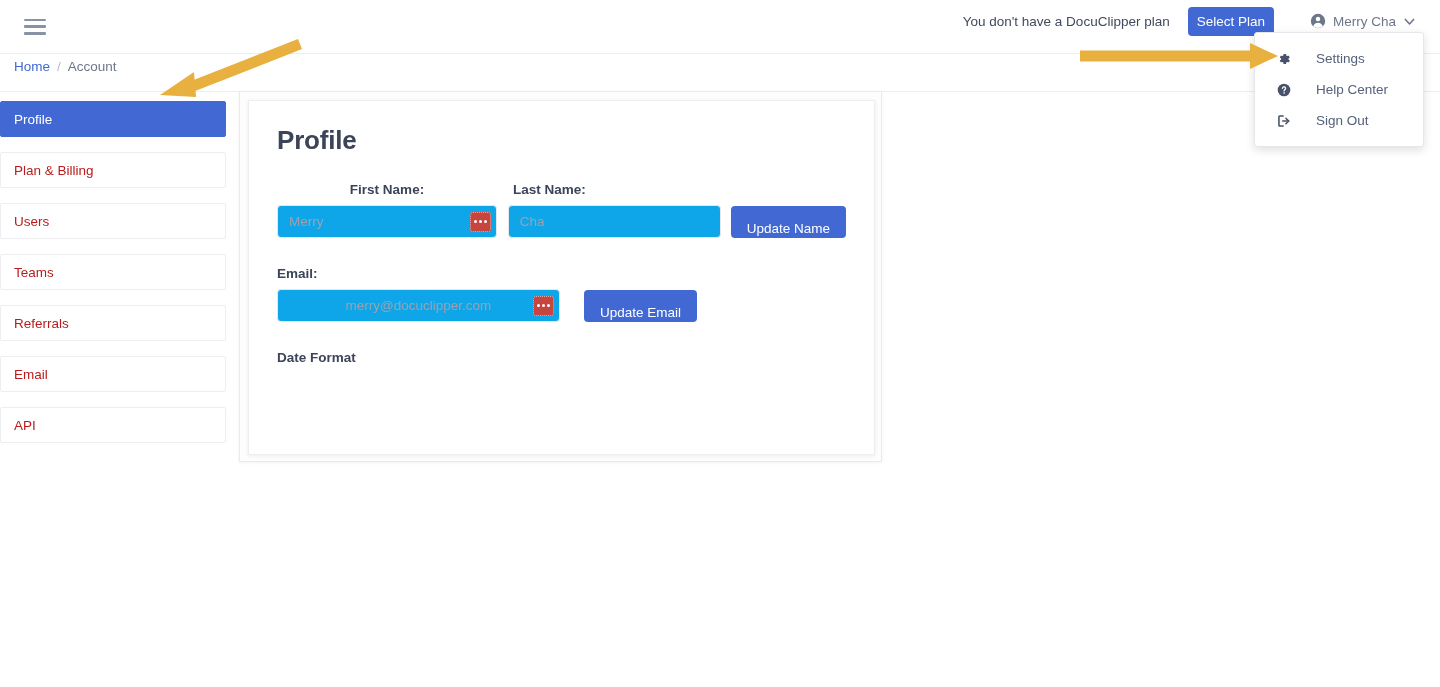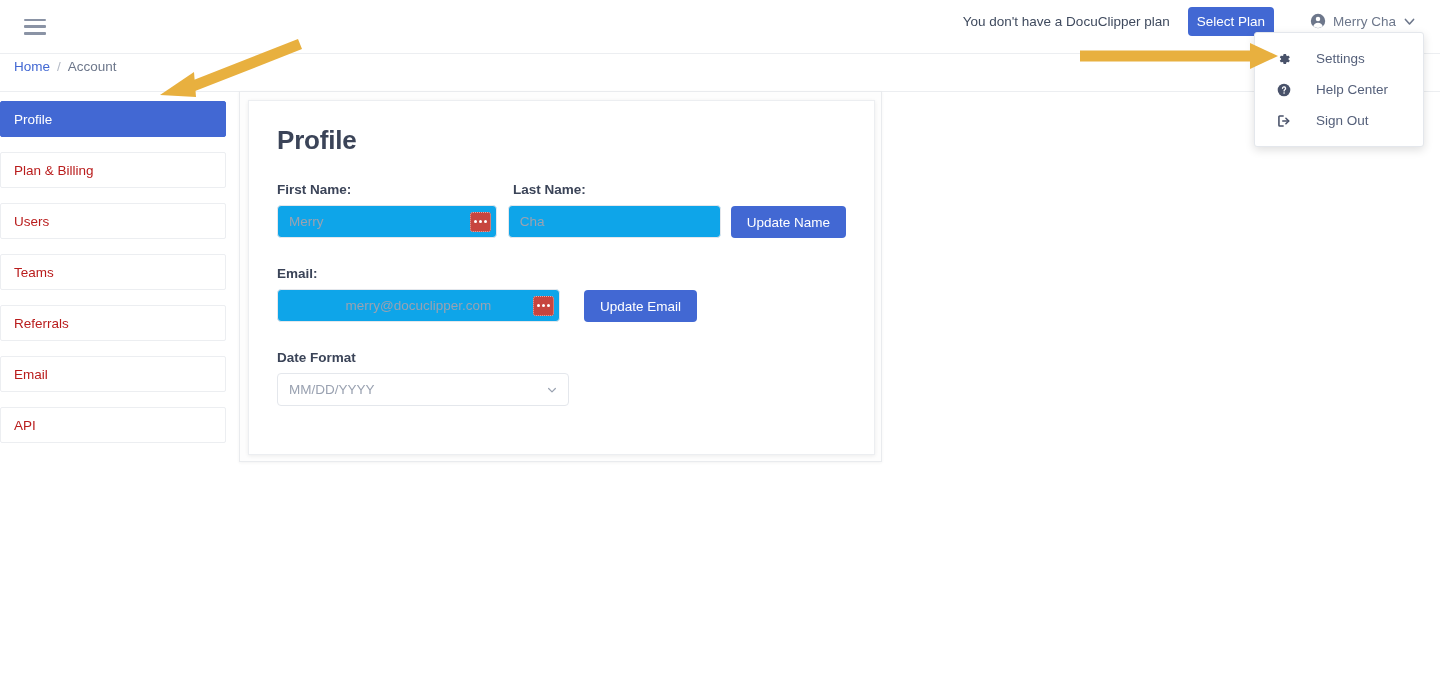--- a/index.html
+++ b/index.html
@@ -95,21 +95,21 @@
     font-size: 26px; font-weight: bold; color: #3b4458;
     margin: 0 0 26px 0; letter-spacing: -0.2px;
   }
   .field-label {
     font-size: 13.5px; font-weight: bold; color: #3b4458;
     margin-bottom: 8px; display: block;
   }
 
   .row { display: flex; align-items: flex-end; }
   .name-labels { display: flex; margin-bottom: 0; }
-  .lbl-first { width: 220px; }
+  .lbl-first { width: 220px; text-align: center; }
   .lbl-last  { width: 220px; }
 
   .input-wrap { position: relative; }
   .text-input {
     height: 33px; border: 1px solid #e4e7ec; border-radius: 4px;
     background: #0ea5e9; font-size: 13.5px; font-family: inherit;
     color: #3b4458; padding: 0 11px; outline: none;
   }
   .text-input::placeholder { color: #9aa2b1; }
   .inp-first { width: 220px; }
@@ -121,21 +121,21 @@
     width: 21px; height: 20px; border-radius: 3px;
     background: #c7453f; display: flex; align-items: center;
     justify-content: center; gap: 2px; cursor: pointer;
     border: 1px dotted rgba(255,255,255,0.55);
   }
   .pw-badge i { width: 3px; height: 3px; border-radius: 50%; background: #fff; display:block; }
 
   .primary-btn {
     background: #4268d3; color: #fff; border: none; border-radius: 4px;
     font-size: 13.5px; font-family: inherit; height: 32px;
-    padding: 8px 16px; cursor: pointer; white-space: nowrap;
+    padding: 15px 16px; cursor: pointer; white-space: nowrap;
   }
 
   .gap-16 { width: 16px; }
   .gap-15 { width: 15px; }
   .gap-24 { width: 24px; }
   .mt-28 { margin-top: 28px; }
   .mt-26 { margin-top: 28px; }
 
   .select-wrap { position: relative; width: 292px; }
   .select-box {
@@ -297,28 +297,20 @@
               <i></i>
             </span>
           </div>
           <span class="gap-24"></span>
           <button class="primary-btn">Update Email</button>
         </div>
       </div>
 
       <div class="mt-26">
         <span class="field-label">Date Format</span>
-        <div class="select-wrap">
-          <div class="select-box">
-            <span>MM/DD/YYYY</span>
-          </div>
-          <svg class="select-chevron" viewBox="0 0 16 16">
-            <path d="M3.5 6 L8 10.5 L12.5 6" fill="none" stroke="#9aa2b1" stroke-width="1.6" stroke-linecap="round" stroke-linejoin="round"></path>
-          </svg>
-        </div>
       </div>
 
     </div>
   </div>
 
   <svg class="annot arrow-diag" width="160" height="70" viewBox="0 0 160 70">
     <g>
       <path d="M150 8 L38 52" stroke="#e8b03f" stroke-width="11" stroke-linecap="butt"></path>
       <path d="M10 59 L44 36 L46 61 Z" fill="#e8b03f"></path>
     </g>

